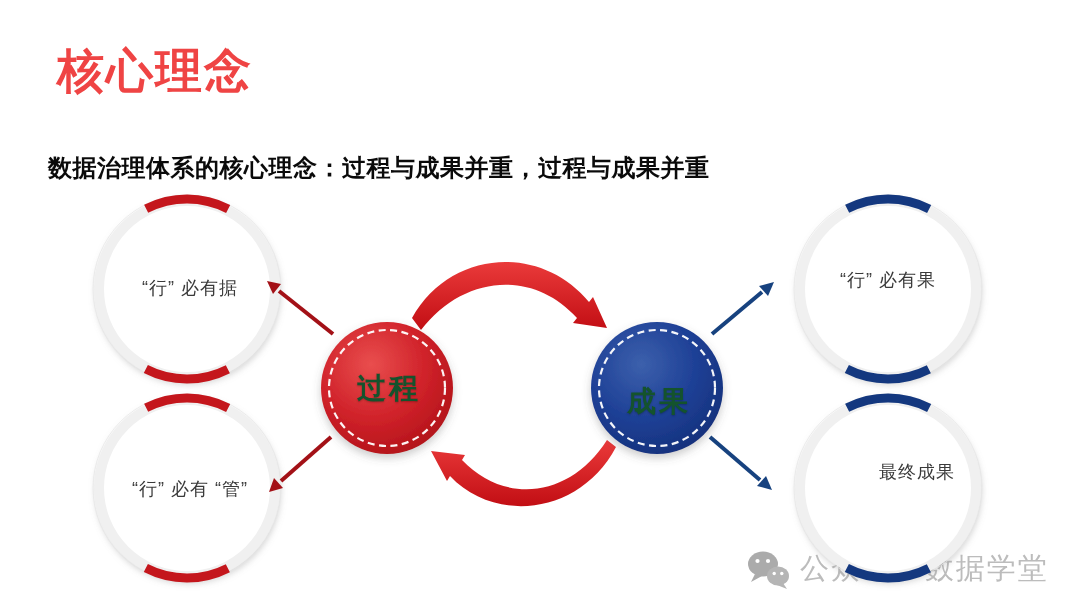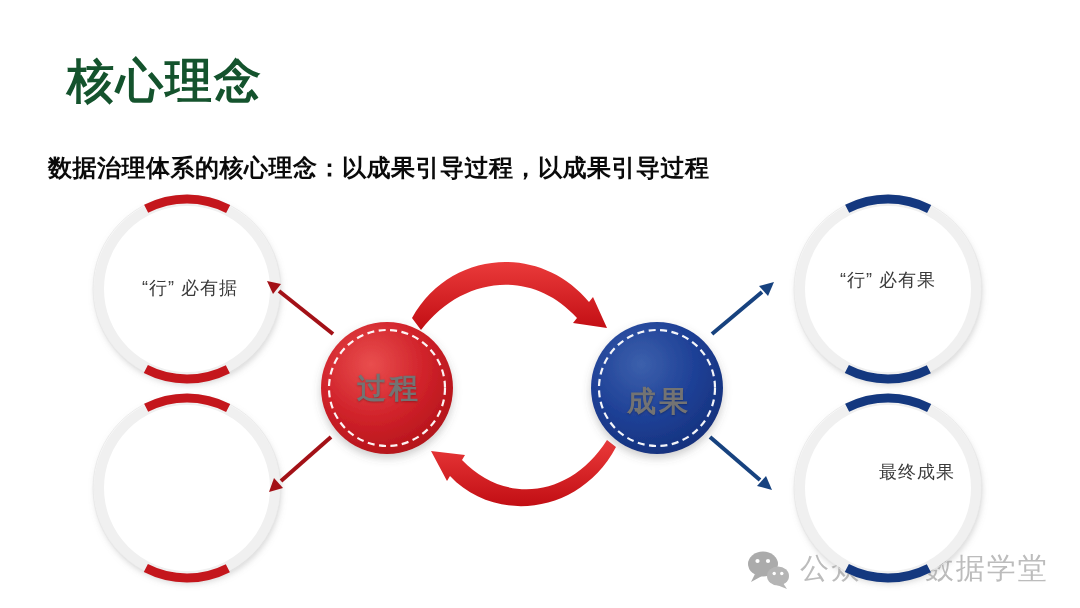--- a/index.html
+++ b/index.html
@@ -1,47 +1,47 @@
 <!DOCTYPE html>
 <html><head>
 <meta charset="utf-8">
 <style>
   html,body{margin:0;padding:0;background:#fff;}
   .slide{
     position:relative;width:1080px;height:608px;background:#ffffff;overflow:hidden;
     font-family:"Liberation Sans","DejaVu Sans",sans-serif;
   }
   .title{
-    position:absolute;left:57px;top:40px;margin:10px;
-    font-size:47px;font-weight:700;color:#14532d;letter-spacing:2px;
+    position:absolute;left:57px;top:40px;margin:0;
+    font-size:47px;font-weight:700;color:#ef4444;letter-spacing:2px;
   }
   .subtitle{
     position:absolute;left:48px;top:152px;
     font-size:24px;font-weight:700;color:#0a0a0a;letter-spacing:0.5px;
   }
   .diagram-svg{position:absolute;left:0;top:0;}
   .lbl{
     position:absolute;transform:translate(-50%,-50%);
     white-space:nowrap;text-align:center;
   }
   .sat-lbl{font-size:18px;color:#3a3a3a;letter-spacing:1px;}
-  .core-lbl{font-size:29px;font-weight:700;color:#737373;letter-spacing:3px;text-shadow:0 1px 2px rgba(0,0,0,0.25);}
+  .core-lbl{font-size:29px;font-weight:700;color:#14532d;letter-spacing:3px;text-shadow:0 1px 2px rgba(0,0,0,0.25);}
   .watermark{
     position:absolute;left:746px;top:549px;display:flex;align-items:center;gap:10px;
     color:#bcbcbc;font-size:29px;letter-spacing:2px;
   }
   .watermark svg{display:block;}
 </style>
 </head>
 <body>
 
 <div class="slide">
 
   <h1 class="title">核心理念</h1>
-  <div class="subtitle">数据治理体系的核心理念：以成果引导过程，以成果引导过程</div>
+  <div class="subtitle">数据治理体系的核心理念：过程与成果并重，过程与成果并重</div>
 
   <div class="watermark">
     <svg width="44" height="40" viewBox="0 0 44 40">
       <ellipse cx="17" cy="15" rx="15" ry="12.5" fill="#ababab"></ellipse>
       <path d="M 9 25 L 5 33 L 16 27 Z" fill="#ababab"></path>
       <circle cx="11.5" cy="12" r="2.1" fill="#ffffff"></circle>
       <circle cx="22" cy="12" r="2.1" fill="#ffffff"></circle>
       <ellipse cx="32" cy="27" rx="11" ry="9.5" fill="#b5b5b5"></ellipse>
       <path d="M 37 34 L 41 40 L 31 36 Z" fill="#b5b5b5"></path>
       <circle cx="28.2" cy="24.5" r="1.7" fill="#ffffff"></circle>
@@ -127,18 +127,19 @@
       <circle cx="387" cy="388" r="66" fill="url(#gradRed)" filter="url(#nodeShadow)"></circle>
       <circle cx="387" cy="388" r="58" fill="none" stroke="#ffffff" stroke-width="2.2" stroke-dasharray="7 4.5" opacity="0.95"></circle>
     </g>
     <g>
       <circle cx="657" cy="388" r="66" fill="url(#gradBlue)" filter="url(#nodeShadow)"></circle>
       <circle cx="657" cy="388" r="58" fill="none" stroke="#ffffff" stroke-width="2.2" stroke-dasharray="7 4.5" opacity="0.95"></circle>
     </g>
   </svg>
 
   <div class="lbl sat-lbl" style="left:190px;top:288px;">“行” 必有据</div>
+  <div class="lbl sat-lbl" style="left:190px;top:489px;">“行” 必有 “管”</div>
   <div class="lbl sat-lbl" style="left:888px;top:280px;">“行” 必有果</div>
   <div class="lbl sat-lbl" style="left:888px;top:472px;margin-left:29px;">最终成果</div>
   <div class="lbl core-lbl" style="left:389px;top:389px;">过程</div>
   <div class="lbl core-lbl" style="left:659px;top:402px;">成果</div>
 
 </div>
 
 </body></html>

